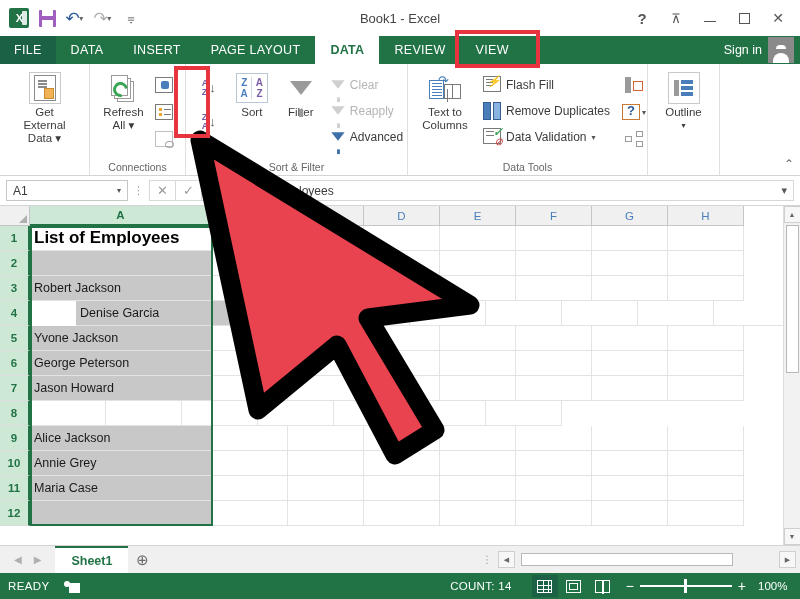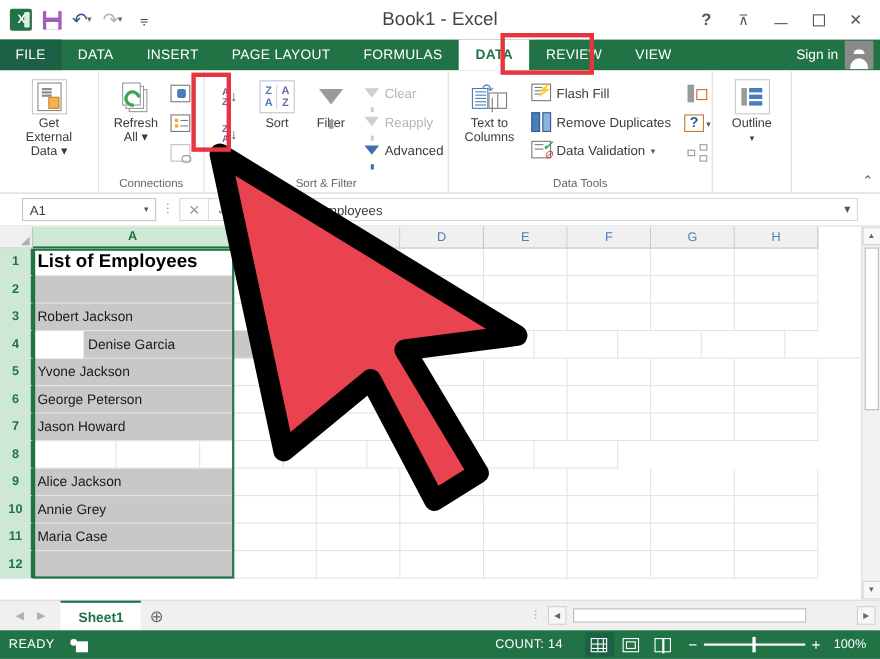--- a/index.html
+++ b/index.html
@@ -53,21 +53,21 @@
     content:""; position:absolute; left:3px; bottom:0; width:11px; height:7px; background:#fff;
   }
   .arrow-ico { font-size: 17px; line-height: 1; }
   .undo { color: #2b579a; }
   .redo { color: #b0b0b0; }
   .caret-mini { font-size: 7px; color: #666; margin-left: -2px; }
   .qat-more { font-size: 13px; color: #444; }
 
   .win-title {
     position: absolute; left: 0; right: 0; text-align: center;
-    font-size: 17px; color: #444; pointer-events: none;
+    font-size: 13px; color: #444; pointer-events: none;
   }
   .win-ctrls {
     margin-left: auto; display: flex; align-items: center; gap: 2px;
     z-index: 2;
   }
   .win-btn {
     width: 32px; height: 28px; display:flex; align-items:center; justify-content:center;
     color: #555; font-size: 14px;
   }
   .win-btn.help { font-size: 15px; font-weight: bold; }
@@ -291,21 +291,21 @@
   }
 
   
   .hl-box {
     position: absolute; border: 4px solid #e8343f; pointer-events: none; z-index: 40;
   }
 
   
   .fbar {
     height: 30px; background: #fff; display: flex; align-items: center;
-    padding: 0 20px; gap: 5px;
+    padding: 0 6px; gap: 5px;
     border-bottom: 1px solid #d4d4d4;
     flex: none;
   }
   .namebox {
     width: 122px; height: 21px; border: 1px solid #c6c6c6; background:#fff;
     display:flex; align-items:center; padding: 0 6px;
     font-size: 12px; color: #3b3b3b;
   }
   .namebox .nb-caret { margin-left:auto; font-size: 8px; color:#555; }
   .fb-dots { color:#9a9a9a; font-size: 11px; letter-spacing: 0; line-height: 1; }
@@ -511,21 +511,20 @@
         </div>
       <div class="win-btn">✕</div>
     </div>
   </div>
 
   <div class="tabbar">
     <div class="tab file">FILE</div>
     <div class="tab">DATA</div>
     <div class="tab">INSERT</div>
     <div class="tab">PAGE LAYOUT</div>
-    <div class="tab">FORMULAS</div>
     <div class="tab active">DATA</div>
     <div class="tab">REVIEW</div>
     <div class="tab">VIEW</div>
     <div class="signin">
       <span class="signin-txt">Sign in</span>
       <div class="avatar"></div>
     </div>
   </div>
 
   <div class="ribbon">

